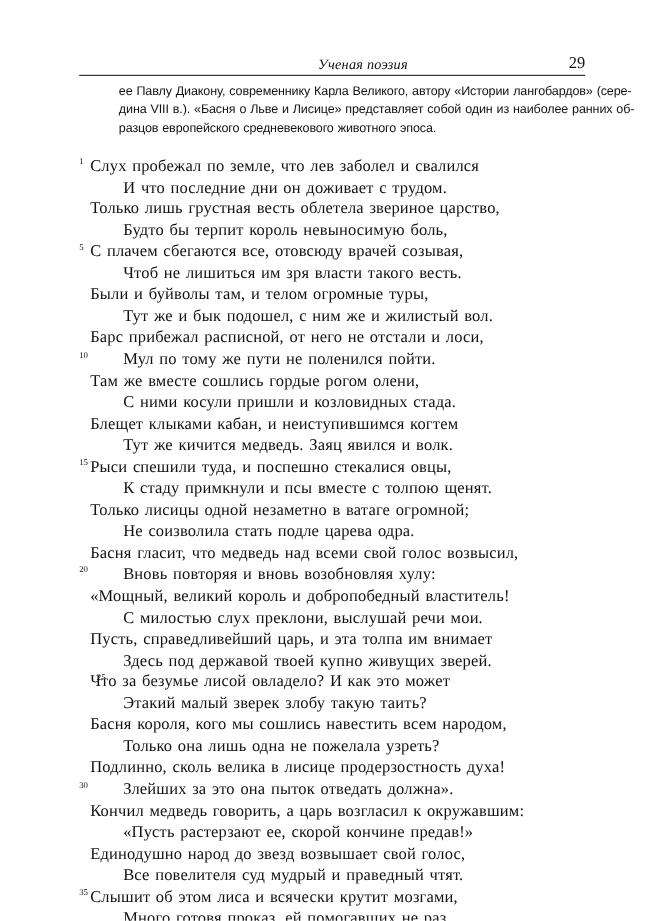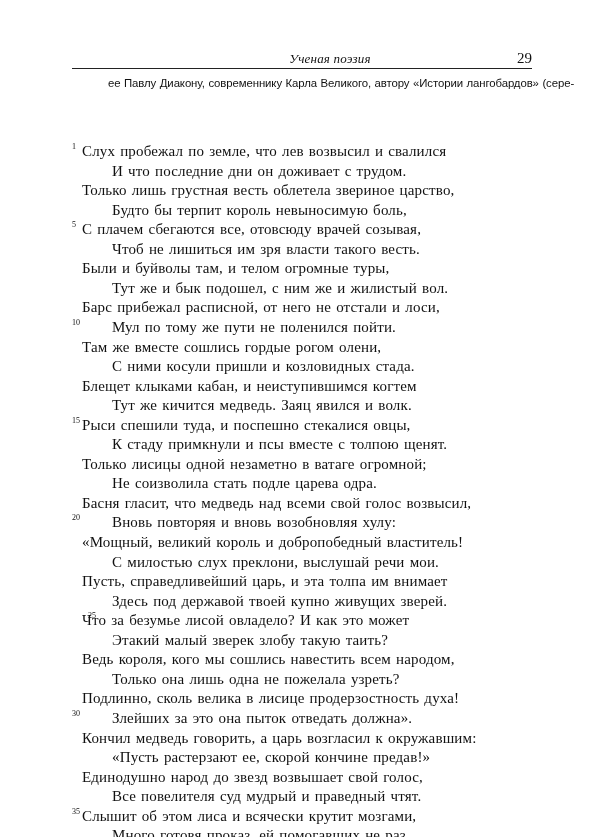--- a/index.html
+++ b/index.html
@@ -97,24 +97,26 @@
 <div class="page">
 
   <div class="running-head">
     <span class="running-title">Ученая поэзия</span>
     <span class="page-number">29</span>
   </div>
   <div class="head-rule"></div>
 
   <div class="intro">
     <span>ее Павлу Диакону, современнику Карла Великого, автору «Истории лангобардов» (сере-</span>
+    <span>дина VIII в.). «Басня о Льве и Лисице» представляет собой один из наиболее ранних об-</span>
+    <span class="last">разцов европейского средневекового животного эпоса.</span>
   </div>
 
   <div class="verse" id="verse">
-      <div class="vline odd" style="top: 0px;">Слух пробежал по земле, что лев возвысил и свалился</div>
+      <div class="vline odd" style="top: 0px;">Слух пробежал по земле, что лев заболел и свалился</div>
       <div class="lnum" style="top: -1px;">1</div>
       <div class="vline even" style="top: 20px;">И что последние дни он доживает с трудом.</div>
       <div class="vline odd" style="top: 39px;">Только лишь грустная весть облетела звериное царство,</div>
       <div class="vline even" style="top: 59px;">Будто бы терпит король невыносимую боль,</div>
       <div class="vline odd" style="top: 78px;">С плачем сбегаются все, отовсюду врачей созывая,</div>
       <div class="lnum" style="top: 77px;">5</div>
       <div class="vline even" style="top: 98px;">Чтоб не лишиться им зря власти такого весть.</div>
       <div class="vline odd" style="top: 117px;">Были и буйволы там, и телом огромные туры,</div>
       <div class="vline even" style="top: 137px;">Тут же и бык подошел, с ним же и жилистый вол.</div>
       <div class="vline odd" style="top: 156px;">Барс прибежал расписной, от него не отстали и лоси,</div>
@@ -132,21 +134,21 @@
       <div class="vline odd" style="top: 352px;">Басня гласит, что медведь над всеми свой голос возвысил,</div>
       <div class="vline even" style="top: 371px;">Вновь повторяя и вновь возобновляя хулу:</div>
       <div class="lnum" style="top: 370px;">20</div>
       <div class="vline odd" style="top: 391px;">«Мощный, великий король и добропобедный властитель!</div>
       <div class="vline even" style="top: 411px;">С милостью слух преклони, выслушай речи мои.</div>
       <div class="vline odd" style="top: 430px;">Пусть, справедливейший царь, и эта толпа им внимает</div>
       <div class="vline even" style="top: 450px;">Здесь под державой твоей купно живущих зверей.</div>
       <div class="vline odd" style="top: 469px;">Что за безумье лисой овладело? И как это может</div>
       <div class="lnum" style="top: 468px; margin-left: 16px;">25</div>
       <div class="vline even" style="top: 489px; text-align: center;">Этакий малый зверек злобу такую таить?</div>
-      <div class="vline odd" style="top: 508px;">Ведь короля, кого мы сошлись навестить всем народом,</div>
+      <div class="vline odd" style="top: 508px;">Басня короля, кого мы сошлись навестить всем народом,</div>
       <div class="vline even" style="top: 528px;">Только она лишь одна не пожелала узреть?</div>
       <div class="vline odd" style="top: 547px;">Подлинно, сколь велика в лисице продерзостность духа!</div>
       <div class="vline even" style="top: 567px;">Злейших за это она пыток отведать должна».</div>
       <div class="lnum" style="top: 566px; text-align: right;">30</div>
       <div class="vline odd" style="top: 587px;">Кончил медведь говорить, а царь возгласил к окружавшим:</div>
       <div class="vline even" style="top: 606px;">«Пусть растерзают ее, скорой кончине предав!»</div>
       <div class="vline odd" style="top: 626px;">Единодушно народ до звезд возвышает свой голос,</div>
       <div class="vline even" style="top: 645px;">Все повелителя суд мудрый и праведный чтят.</div>
       <div class="vline odd" style="top: 665px;">Слышит об этом лиса и всячески крутит мозгами,</div>
       <div class="lnum" style="top: 664px;">35</div>

